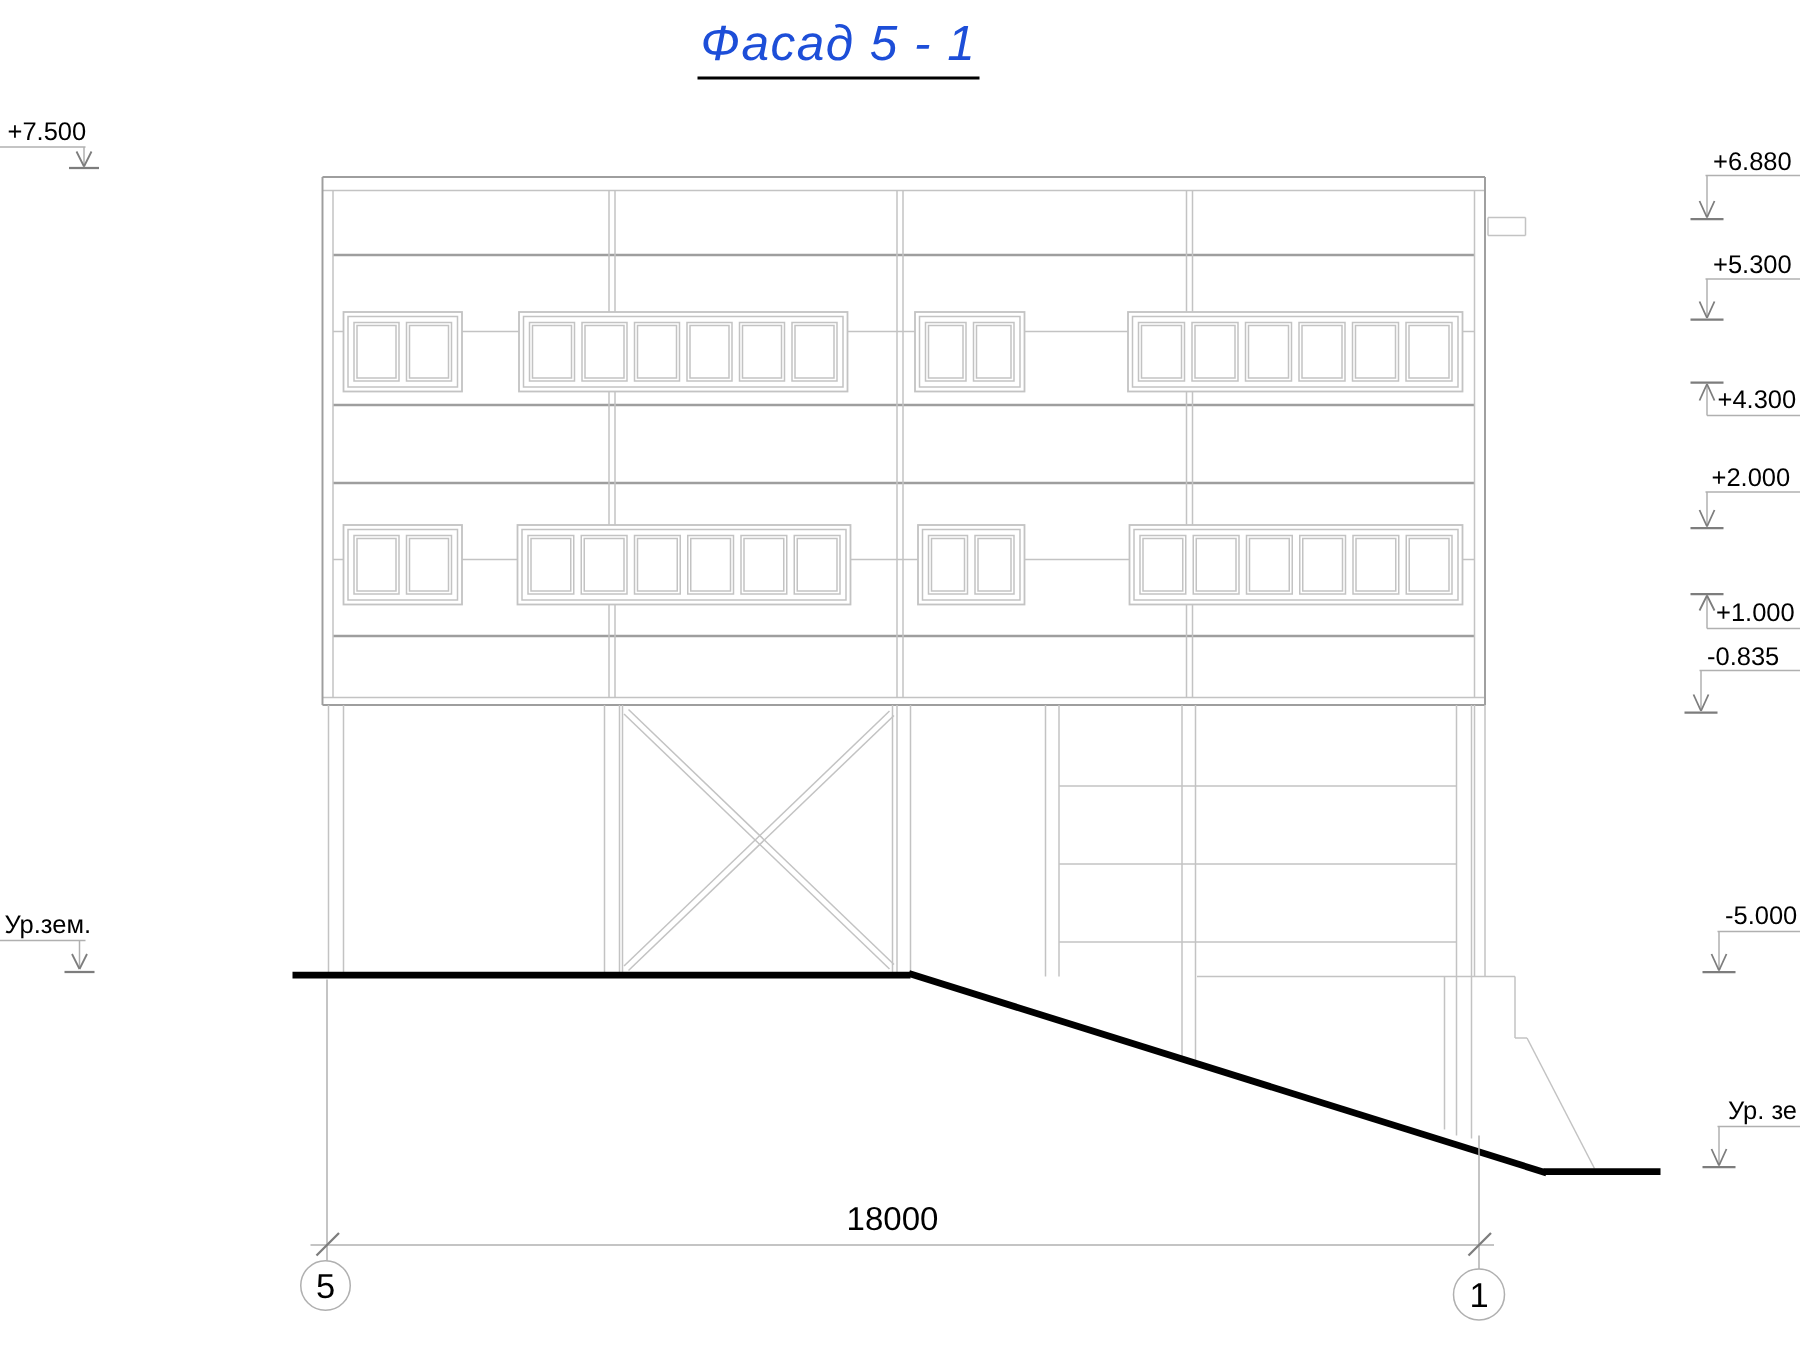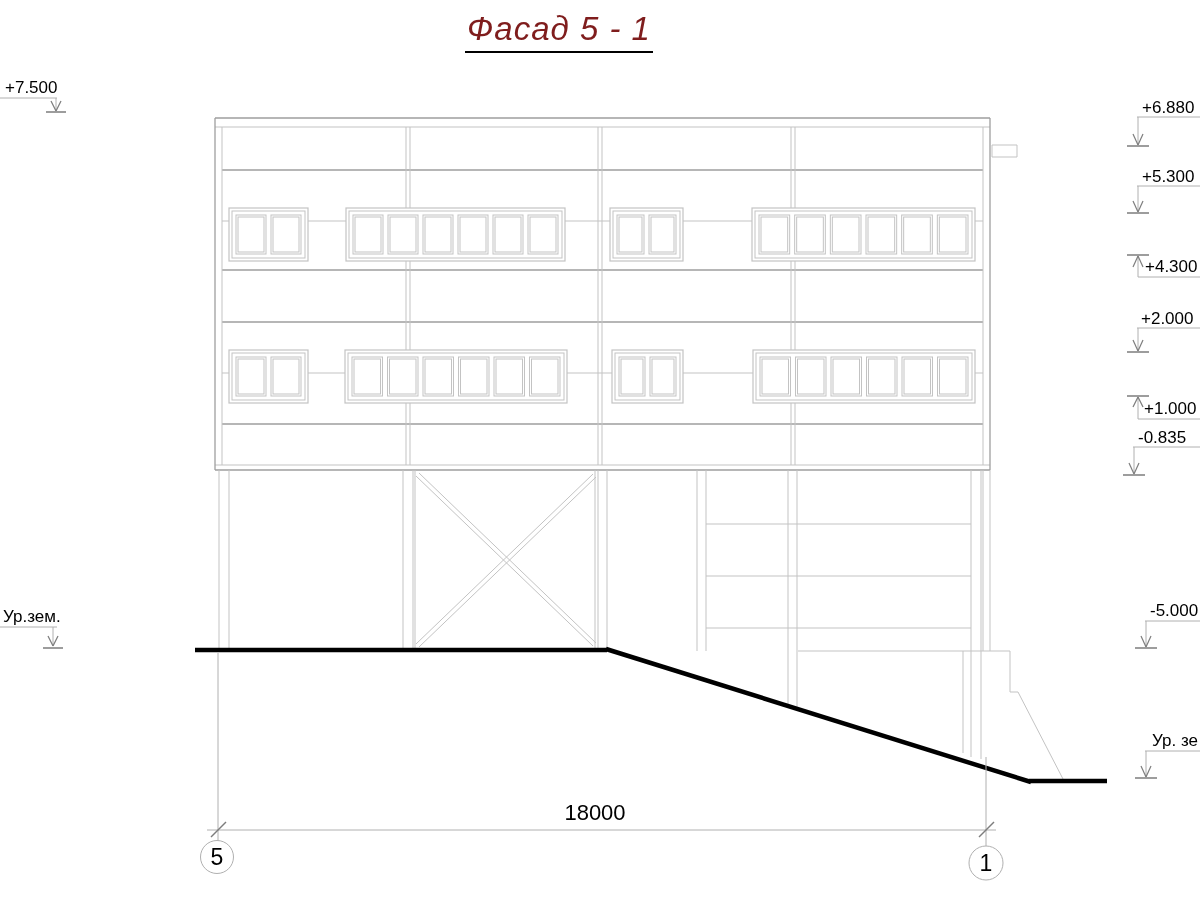--- a/index.html
+++ b/index.html
@@ -1,21 +1,21 @@
 <!DOCTYPE html>
 <html><head>
 <meta charset="utf-8">
 <style>
   html,body{margin:0;padding:0;background:#ffffff;}
   .canvas{position:relative;width:1200px;height:900px;background:#fff;overflow:hidden;
           font-family:"Liberation Sans", sans-serif;}
   svg{position:absolute;left:0;top:0;}
   svg text{font-family:"Liberation Sans", sans-serif;fill:#000;}
   .title{position:absolute;left:465px;top:10px;width:188px;text-align:center;
-         font-style:italic;font-size:33px;color:#7f1d1d;border-bottom:2px solid #000;
+         font-style:italic;font-size:33px;color:#1d4ed8;border-bottom:2px solid #000;
          padding-bottom:3px;letter-spacing:1px;}
 </style>
 </head>
 <body>
 
 <div class="canvas">
   <div class="title">Фасад 5 - 1</div>
   <svg width="1200" height="900" viewBox="0 0 1200 900">
     <g>
         <line x1="215" y1="118" x2="990" y2="118" stroke="#9e9e9e" stroke-width="1.3"></line>

